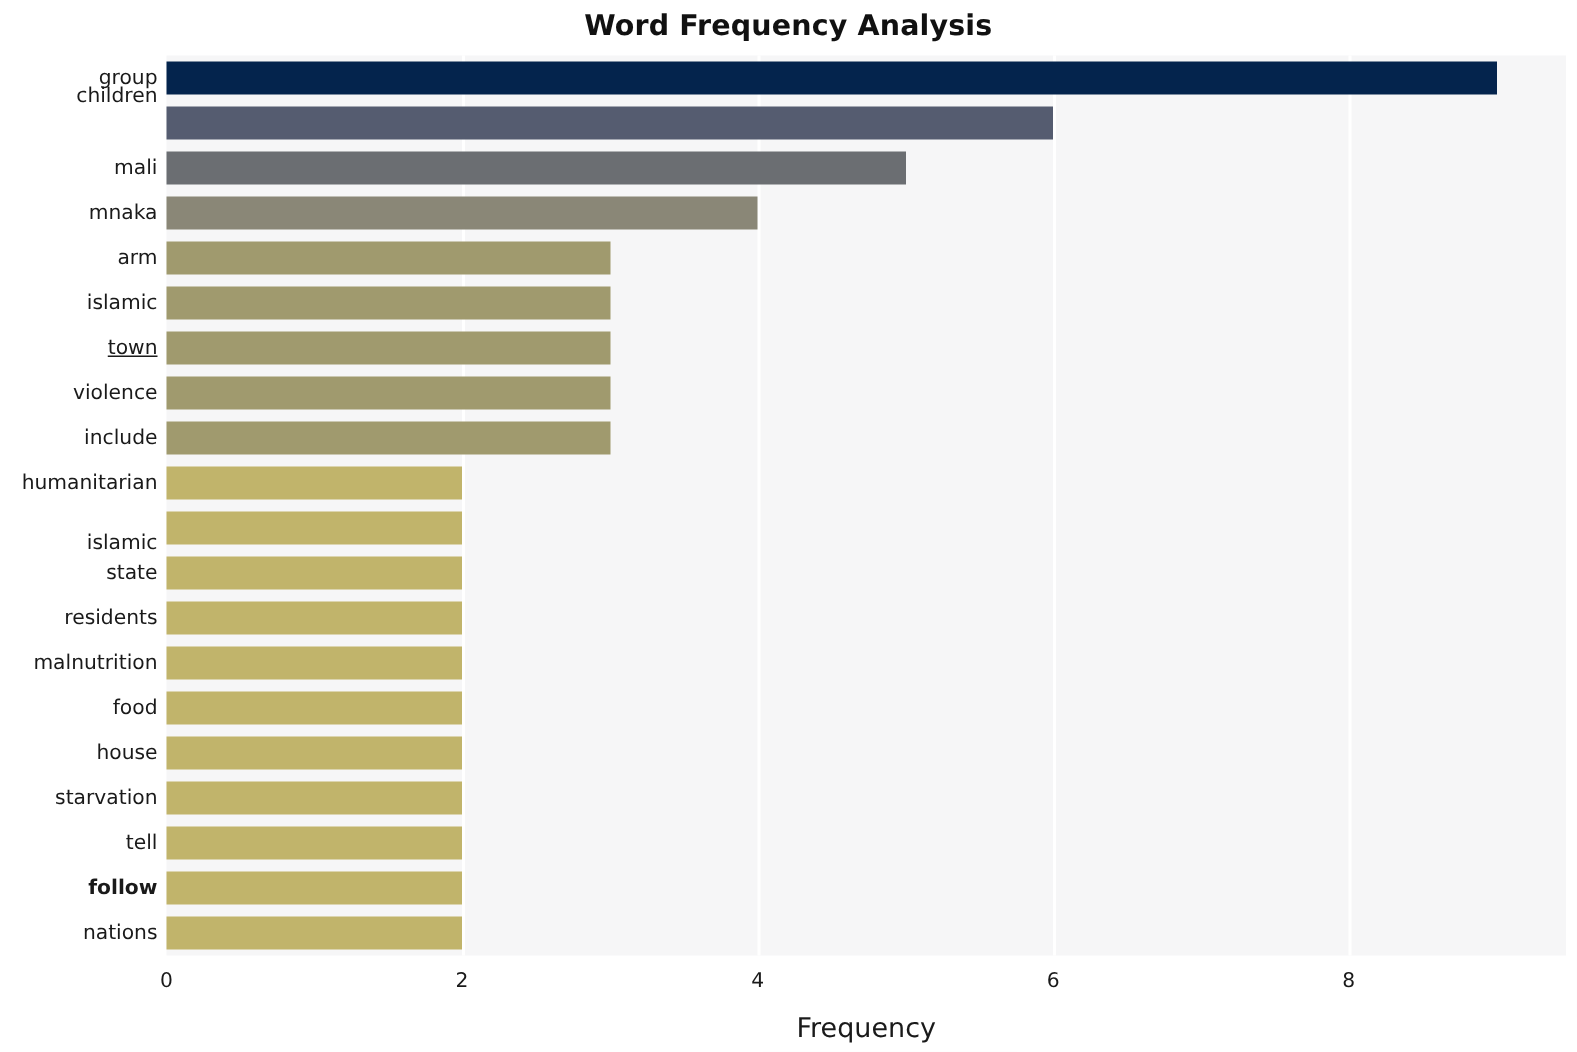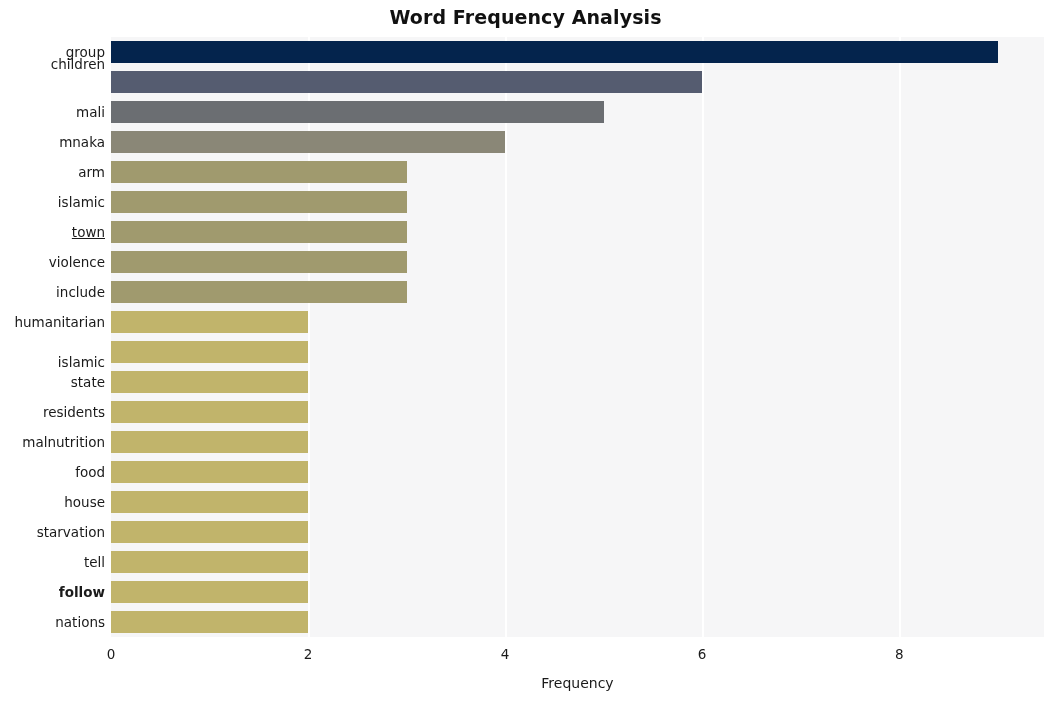--- a/index.html
+++ b/index.html
@@ -92,21 +92,21 @@
     font-size: 13.5px;
     color: #1a1a1a;
     white-space: nowrap;
   }
   #x-axis-title {
     position: absolute;
     left: 111px;
     top: 675px;
     width: 933px;
     text-align: center;
-    font-size: 14px;
+    font-size: 18px;
     color: #1a1a1a;
   }
 </style>
 </head>
 <body>
 
 <div id="figure">
 
   <div id="chart-title">Word Frequency Analysis</div>
 

